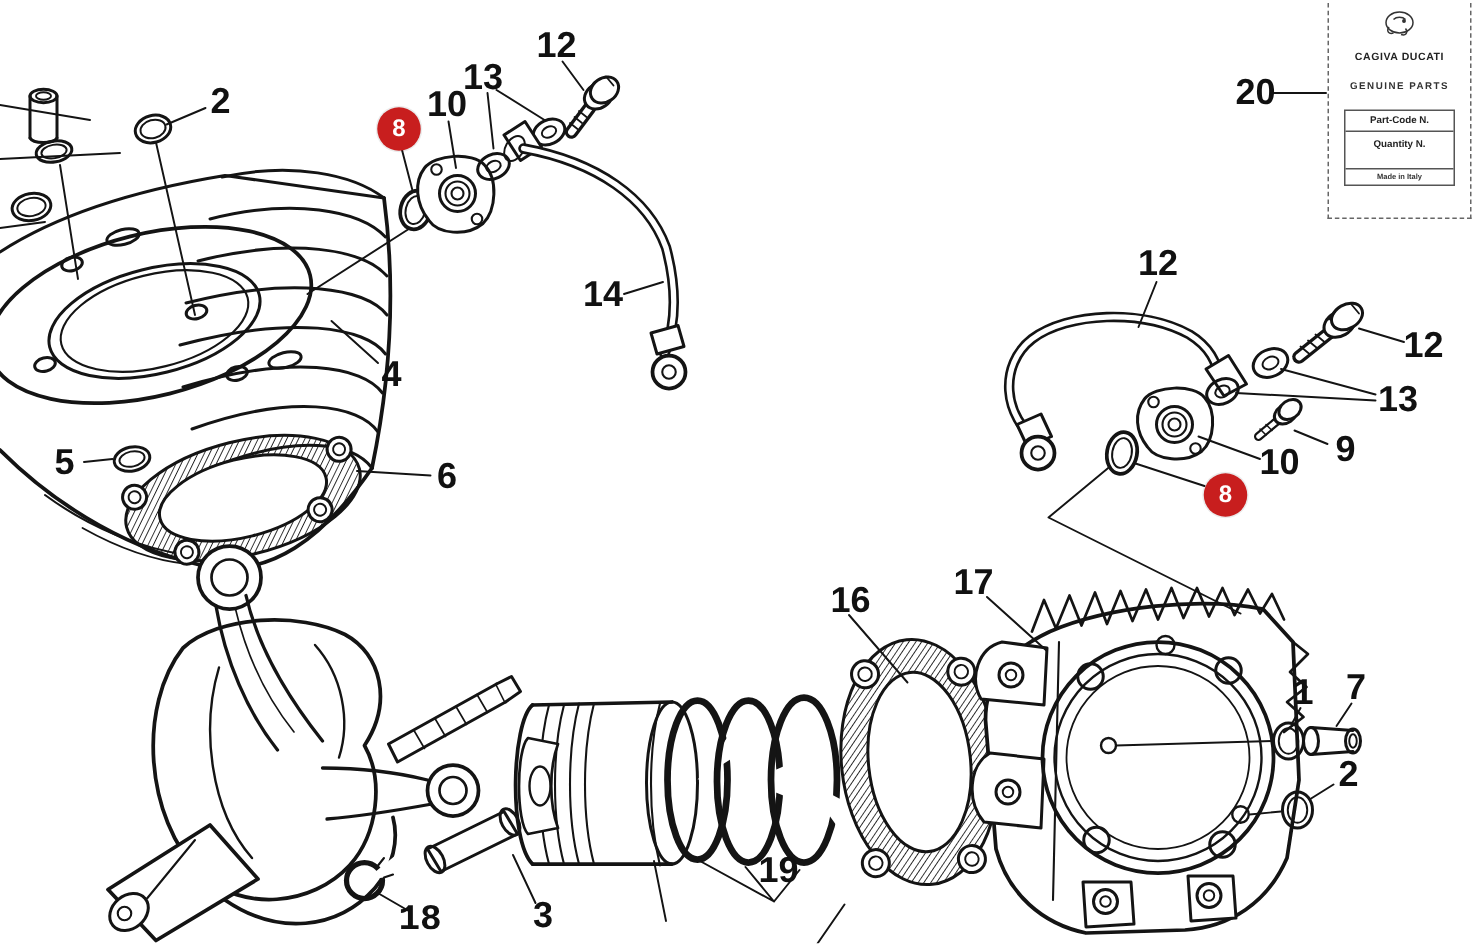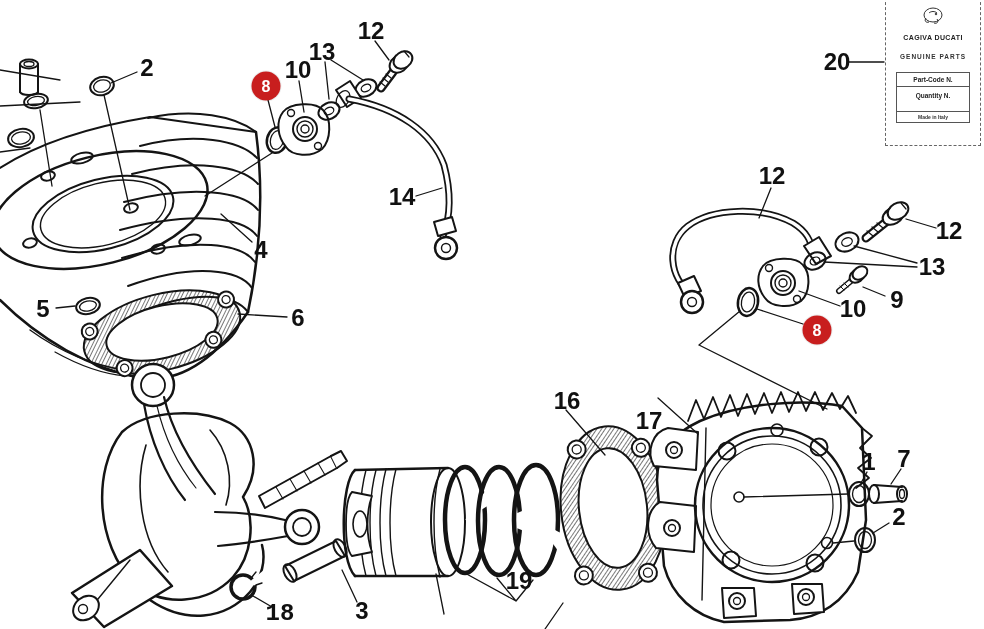--- a/index.html
+++ b/index.html
@@ -351,21 +351,21 @@
       <div class="callout" style="left: 43px; top: 309px;">5</div>
       <div class="callout" style="left: 298px; top: 318px;">6</div>
       <div class="callout" style="left: 837px; top: 62px;">20</div>
       <div class="callout" style="left: 772px; top: 176px;">12</div>
       <div class="callout" style="left: 949px; top: 231px;">12</div>
       <div class="callout" style="left: 932px; top: 267px;">13</div>
       <div class="callout" style="left: 897px; top: 300px;">9</div>
       <div class="callout" style="left: 853px; top: 309px;">10</div>
       <div class="callout badge" style="left: 817px; top: 330px; background: rgb(200, 30, 30); color: rgb(255, 255, 255);">8</div>
       <div class="callout" style="left: 552px; top: 401px; margin-left: 15px;">16</div>
-      <div class="callout" style="left: 649px; top: 389px; margin-top: 32px;">17</div>
+      <div class="callout" style="left: 649px; top: 389px;">17</div>
       <div class="callout" style="left: 869px; top: 462px;">1</div>
       <div class="callout" style="left: 904px; top: 459px;">7</div>
       <div class="callout" style="left: 899px; top: 517px;">2</div>
       <div class="callout" style="left: 280px; top: 614px; font-family: Liberation Mono, monospace;">18</div>
       <div class="callout" style="left: 362px; top: 611px;">3</div>
       <div class="callout" style="left: 519px; top: 581px;">19</div>
     </div>
 
   <div id="legend-box">
     <span class="logo-wrap">

